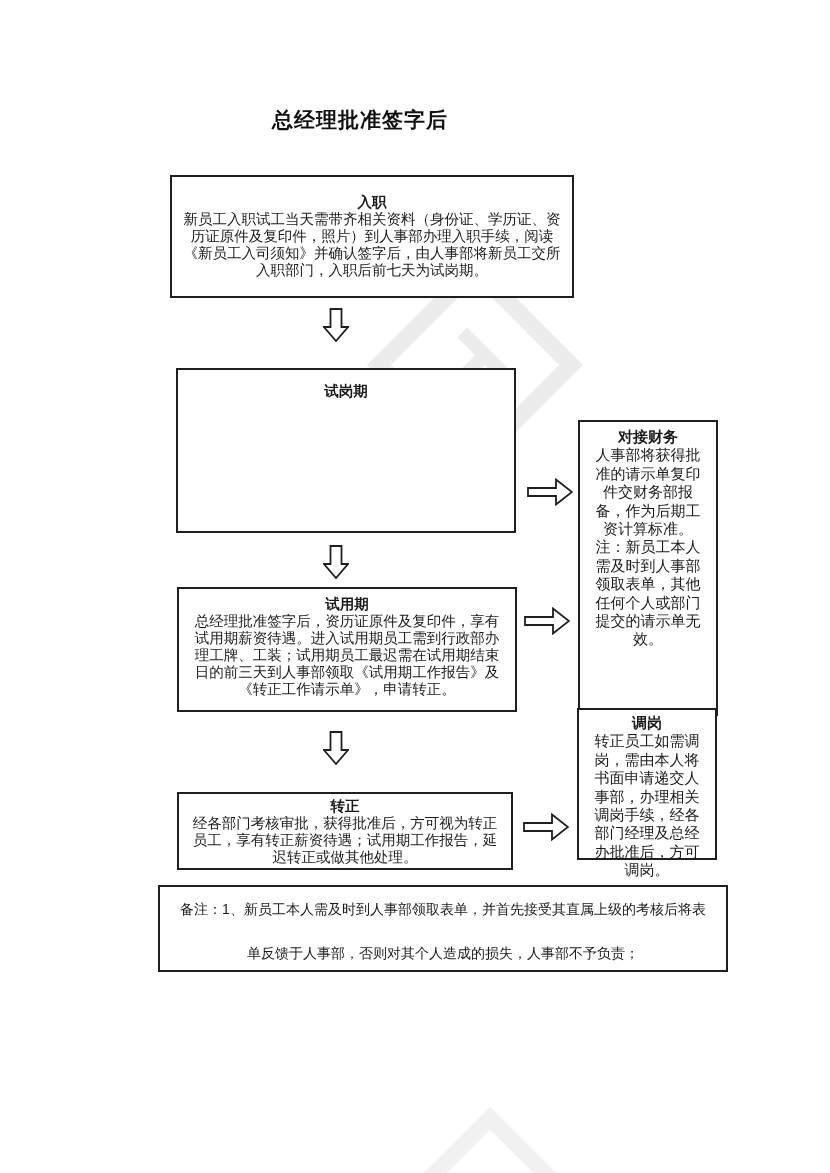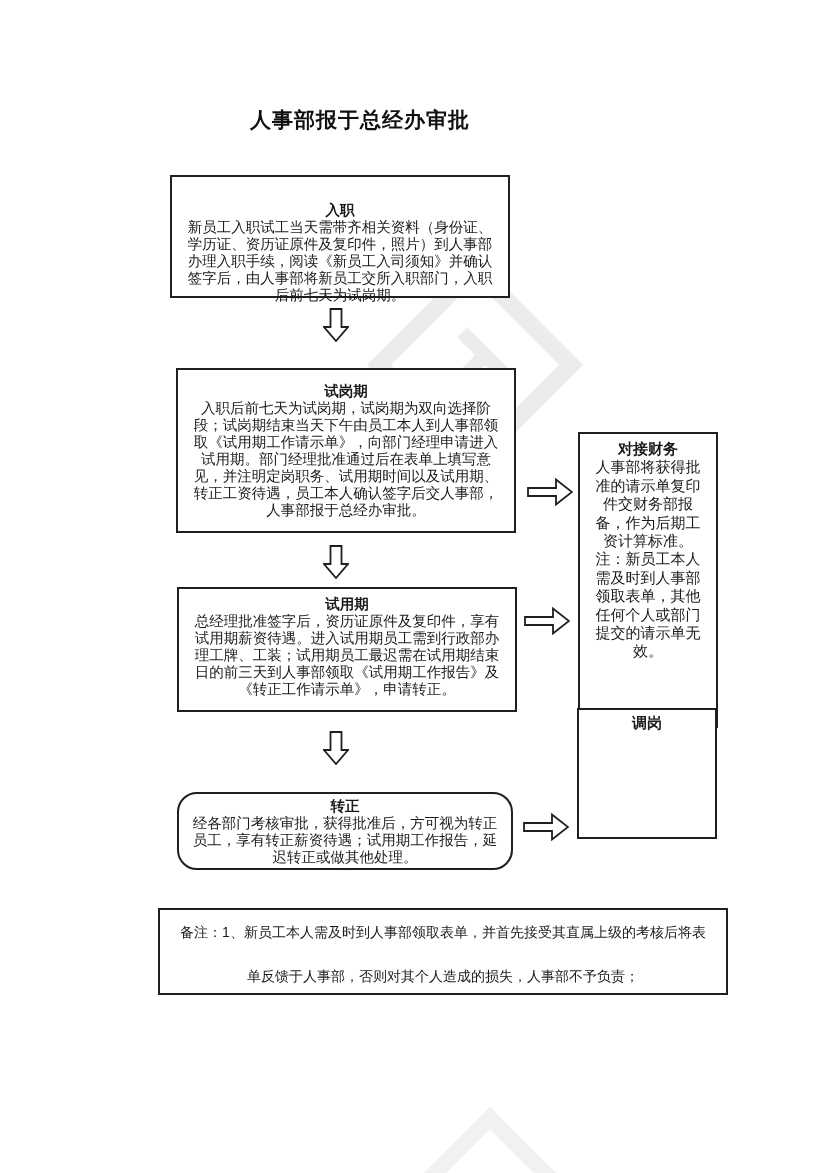--- a/index.html
+++ b/index.html
@@ -10,29 +10,29 @@
   .title{
     position:absolute;left:170px;top:106px;width:380px;margin:0;
     font-size:21px;font-weight:bold;text-align:center;letter-spacing:1px;color:#111;
   }
   .box{
     position:absolute;box-sizing:border-box;background:#fff;
     border:2px solid #1f1f1f;text-align:center;
   }
   .box .hd{font-weight:bold;}
   .main{font-size:14.5px;line-height:17px;padding:5px 10px;}
-  .step1{left:170px;top:175px;width:340px;height:123px;padding-top:25px;}
+  .step1{left:170px;top:175px;width:404px;height:123px;padding-top:17px;}
   .step2{left:176px;top:368px;width:340px;height:165px;padding-top:13px;}
   .step3{left:177px;top:587px;width:340px;height:125px;padding-top:7px;}
-  .step4{left:177px;top:792px;width:336px;height:78px;padding-top:4px;border-radius:20px;}
+  .step4{left:177px;top:792px;width:336px;height:78px;padding-top:4px;}
   .side{font-size:15px;line-height:18.4px;padding:6px 10px;}
-  .side1{left:578px;top:432px;width:140px;height:296px;}
-  .side2{left:577px;top:708px;width:140px;height:131px;padding-top:4px;}
+  .side1{left:578px;top:420px;width:140px;height:296px;}
+  .side2{left:577px;top:708px;width:140px;height:152px;padding-top:4px;}
   .note{
-    left:158px;top:908px;width:570px;height:87px;
+    left:158px;top:885px;width:570px;height:87px;
     font-size:14px;line-height:44px;padding:0 16px;border-width:2px;
   }
   .arr{position:absolute;}
   .arr svg{display:block;}
   .arr-d1{left:323px;top:308px;}
   .arr-d2{left:323px;top:545px;}
   .arr-d3{left:323px;top:731px;}
   .arr-r1{left:527px;top:478px;}
   .arr-r2{left:524px;top:607px;}
   .arr-r3{left:523px;top:813px;}
@@ -52,36 +52,35 @@
       <path d="M78 96 H142 M110 96 V152" fill="none" stroke="#ececec" stroke-width="14"></path>
     </g>
   </svg>
   <svg class="wm wm-bot" width="200" height="120" viewBox="0 0 200 120">
     <g transform="rotate(45 100 105)">
       <rect x="35" y="40" width="130" height="130" fill="none" stroke="#f1f1f1" stroke-width="16"></rect>
       <path d="M70 92 H130 M100 92 V140" fill="none" stroke="#f1f1f1" stroke-width="13"></path>
     </g>
   </svg>
 
-  <h1 class="title">人事部报于总经办审批</h1>
+  <h1 class="title">总经理批准签字后</h1>
 
   <div class="box main step1">
     <div class="hd">入职</div>
     <div class="bd">新员工入职试工当天需带齐相关资料（身份证、学历证、资历证原件及复印件，照片）到人事部办理入职手续，阅读《新员工入司须知》并确认签字后，由人事部将新员工交所入职部门，入职后前七天为试岗期。</div>
   </div>
 
   <div class="arr arr-d1">
     <svg width="26" height="34" viewBox="0 0 26 34">
       <path d="M7.5 1 H18.5 V19 H25 L13 33 L1 19 H7.5 Z" fill="#fff" stroke="#1f1f1f" stroke-width="1.8" stroke-linejoin="miter"></path>
     </svg>
   </div>
 
   <div class="box main step2">
     <div class="hd">试岗期</div>
-    <div class="bd">入职后前七天为试岗期，试岗期为双向选择阶段；试岗期结束当天下午由员工本人到人事部领取《试用期工作请示单》，向部门经理申请进入试用期。部门经理批准通过后在表单上填写意见，并注明定岗职务、试用期时间以及试用期、转正工资待遇，员工本人确认签字后交人事部，人事部报于总经办审批。</div>
   </div>
 
   <div class="arr arr-d2">
     <svg width="26" height="34" viewBox="0 0 26 34">
       <path d="M7.5 1 H18.5 V19 H25 L13 33 L1 19 H7.5 Z" fill="#fff" stroke="#1f1f1f" stroke-width="1.8" stroke-linejoin="miter"></path>
     </svg>
   </div>
 
   <div class="box main step3">
     <div class="hd">试用期</div>
@@ -120,17 +119,18 @@
     </svg>
   </div>
 
   <div class="box side side1">
     <div class="hd">对接财务</div>
     <div class="bd">人事部将获得批准的请示单复印件交财务部报备，作为后期工资计算标准。注：新员工本人需及时到人事部领取表单，其他任何个人或部门提交的请示单无效。</div>
   </div>
 
   <div class="box side side2">
     <div class="hd">调岗</div>
+    <div class="bd">转正员工如需调岗，需由本人将书面申请递交人事部，办理相关调岗手续，经各部门经理及总经办批准后，方可调岗。</div>
   </div>
 
   <div class="box note">备注：1、新员工本人需及时到人事部领取表单，并首先接受其直属上级的考核后将表单反馈于人事部，否则对其个人造成的损失，人事部不予负责；</div>
 
 </div>
 
 </body></html>

